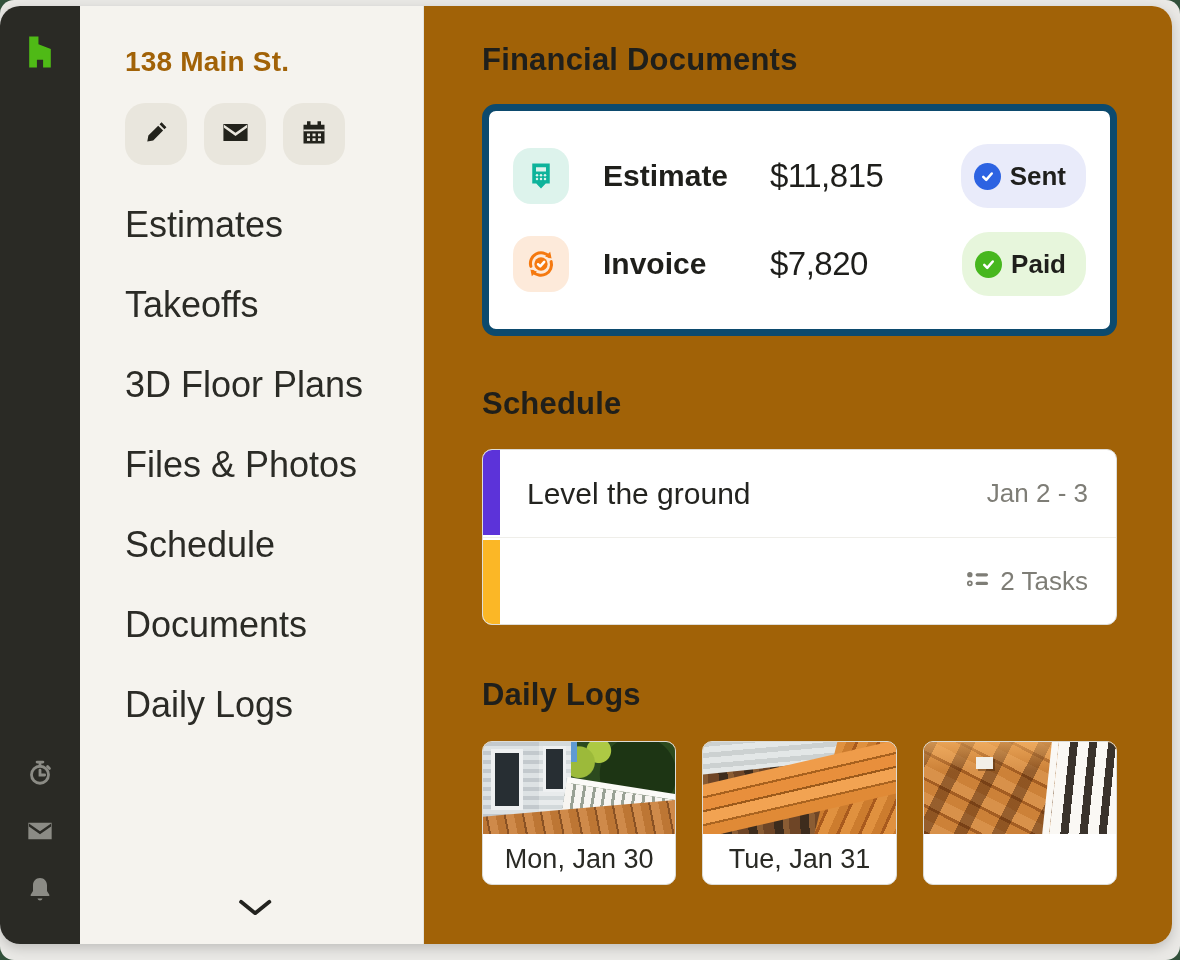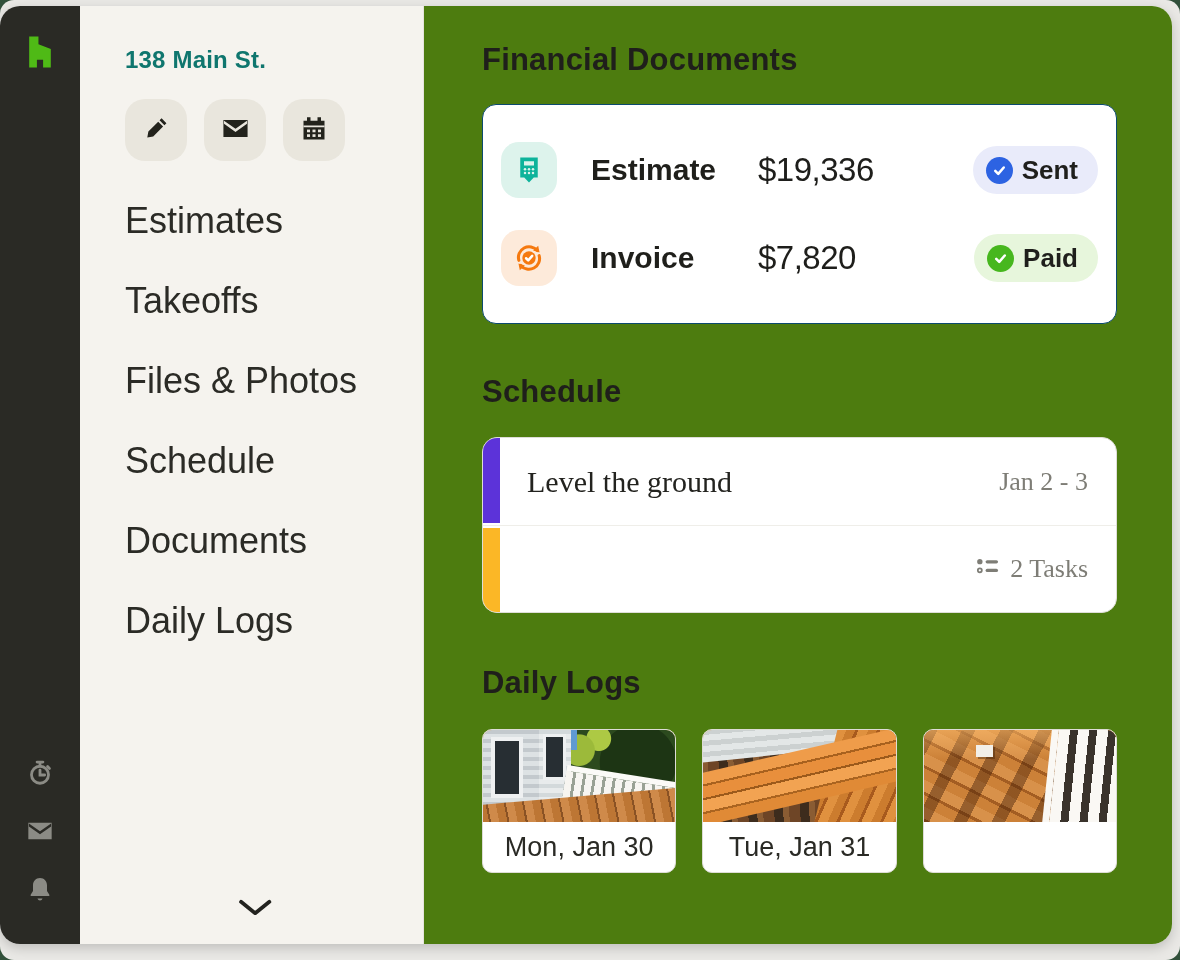--- a/index.html
+++ b/index.html
@@ -38,76 +38,76 @@
   }
   .rail-bottom { display:flex; flex-direction:column; align-items:center; padding-bottom: 12px; }
   
   .sidebar {
     width: 344px; flex: 0 0 344px;
     background: #f5f3ee;
     border-right: 1px solid #e5e3dd;
     padding: 40px 0 0 45px;
     position: relative;
   }
-  .project-title { font-size: 24px; font-weight: 700; letter-spacing: .2px; color:#0f766e; }
+  .project-title { font-size: 28px; font-weight: 700; letter-spacing: .2px; color:#a16207; }
   .quick-actions { display: flex; gap: 17px; margin-top: 25px; }
   .qa-btn {
     width: 62px; height: 62px; border: none; border-radius: 20px;
     background: #e9e6dd; display:flex; align-items:center; justify-content:center;
     cursor: pointer;
   }
   .side-nav { list-style: none; margin-top: 20px; }
   .side-nav li {
     height: 80px; display: flex; align-items: center;
     font-size: 36px; color: #2b2b26; cursor: pointer;
   }
   .more-chevron {
     position: absolute; bottom: 22px; left: 50%; transform: translateX(-42%);
     width: 40px; height: 26px; display:flex; align-items:center; justify-content:center;
     cursor: pointer; background: none; border: none;
   }
   
   .main {
-    flex: 1; background: #4d7c0f;
+    flex: 1; background: #a16207;
     padding: 36px 55px 0 58px;
     overflow: hidden;
   }
   h2.section-title { font-size: 31px; font-weight: 700; color: #1f1f1b; letter-spacing: .2px; }
   
   .fin-card {
     margin-top: 26px;
-    border: 1px solid #0c4a6e; border-radius: 14px;
+    border: 7px solid #0c4a6e; border-radius: 14px;
     background: #fff;
-    padding: 21px 18px;
+    padding: 21px 24px;
   }
   .fin-row { height: 88px; display: flex; align-items: center; cursor: pointer; }
   .doc-tile {
     width: 56px; height: 56px; border-radius: 18px; flex: 0 0 56px;
     display: flex; align-items: center; justify-content: center;
   }
   .tile-estimate { background: #ddf3ec; }
   .tile-invoice  { background: #fdeada; }
   .fin-label { width: 167px; margin-left: 34px; font-size: 30px; font-weight: 700; color:#1f1f1b; }
   .fin-amount { font-size: 33px; font-weight: 400; color:#1e1e1b; letter-spacing:-.5px; }
   .badge {
-    margin-left: auto; height: 48px; border-radius: 27px;
+    margin-left: auto; height: 64px; border-radius: 27px;
     display: flex; align-items: center; gap: 9px;
     padding: 0 20px 0 13px; font-size: 26px; font-weight: 600; color: #1f1f1c;
   }
   .badge-sent { background: #e9ebfa; }
   .badge-paid { background: #e7f6dc; }
   .badge-dot { width: 27px; height: 27px; border-radius: 50%; display:flex; align-items:center; justify-content:center; }
   .dot-sent { background: #2d63e2; }
   .dot-paid { background: #47b71e; }
   
   .sched-title { margin-top: 50px; }
   .sched-card {
     margin-top: 27px;
-    border: 1px solid #deddd8; border-radius: 15px;
-    overflow: hidden; background: #fff; font-family: Liberation Serif, serif;
+    border: 1px solid #deddd8; border-radius: 10px;
+    overflow: hidden; background: #fff;
   }
   .sched-row {
     position: relative; height: 87px;
     display: flex; align-items: center;
     padding: 0 28px 0 44px; cursor: pointer;
   }
   .sched-row + .sched-row { border-top: 1px solid #efeee9; }
   .sched-bar { position: absolute; left: 0; width: 17px; }
   .bar-purple { background: #5c33d9; top: 0; bottom: 2px; }
   .bar-amber  { background: #fbb726; top: 2px; bottom: 0; }
@@ -232,20 +232,21 @@
                 <rect x="15.4" y="16.5" width="2.6" height="2.3"></rect>
               </g>
             </svg>
         </span>
       </button>
     </div>
 
     <ul class="side-nav">
       <li>Estimates</li>
       <li>Takeoffs</li>
+      <li>3D Floor Plans</li>
       <li>Files &amp; Photos</li>
       <li>Schedule</li>
       <li>Documents</li>
       <li>Daily Logs</li>
     </ul>
 
     <button class="more-chevron">
       <span>
         <svg viewBox="0 0 36 20" width="34" height="19">
             <polyline points="3,4 18,16 33,4" fill="none" stroke="#23231f" stroke-width="4" stroke-linecap="round" stroke-linejoin="round"></polyline>
@@ -268,21 +269,21 @@
                 <circle cx="8.8" cy="11.3" r="1"></circle>
                 <circle cx="12" cy="11.3" r="1"></circle>
                 <circle cx="15.2" cy="11.3" r="1"></circle>
                 <circle cx="8.8" cy="14.3" r="1"></circle>
                 <circle cx="12" cy="14.3" r="1"></circle>
                 <circle cx="15.2" cy="14.3" r="1"></circle>
               </g>
             </svg>
         </div>
         <div class="fin-label">Estimate</div>
-        <div class="fin-amount">$19,336</div>
+        <div class="fin-amount">$11,815</div>
         <div class="badge badge-sent">
           <span class="badge-dot dot-sent">
             <svg viewBox="0 0 20 20" width="17" height="17">
                 <polyline points="5,10.5 8.5,14 15,6.5" fill="none" stroke="#fff" stroke-width="3" stroke-linecap="round" stroke-linejoin="round"></polyline>
               </svg>
           </span>
           <span>Sent</span>
         </div>
       </div>
 

